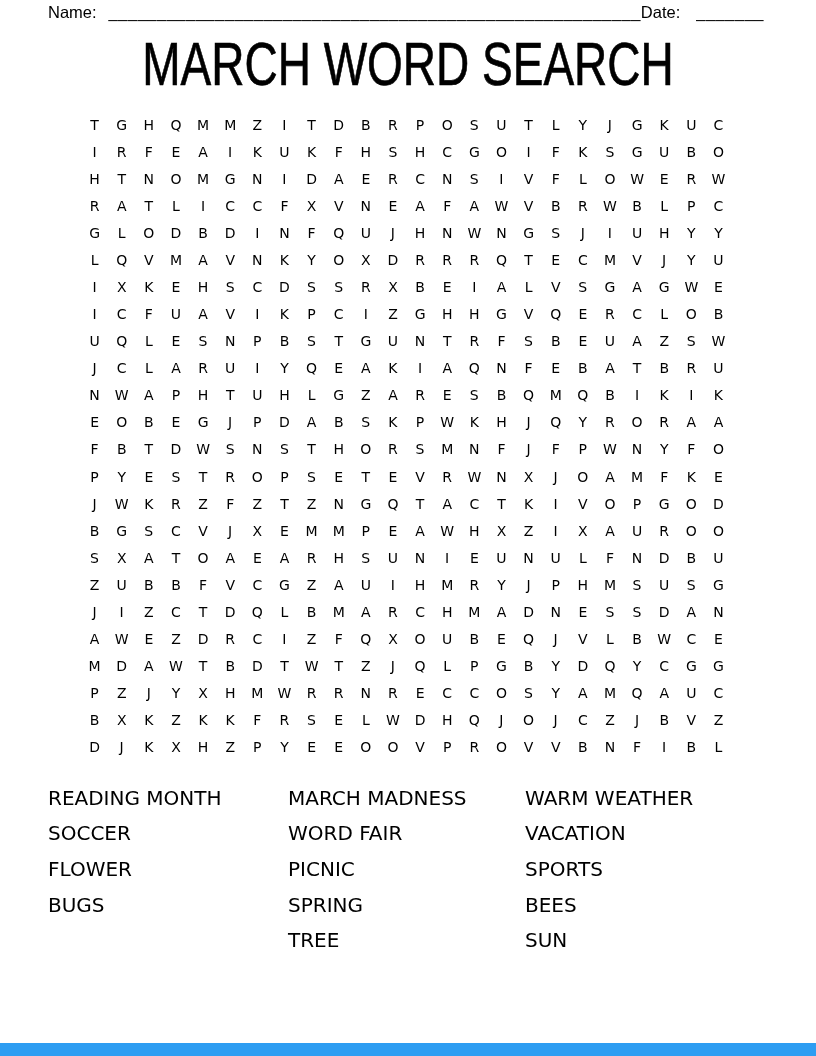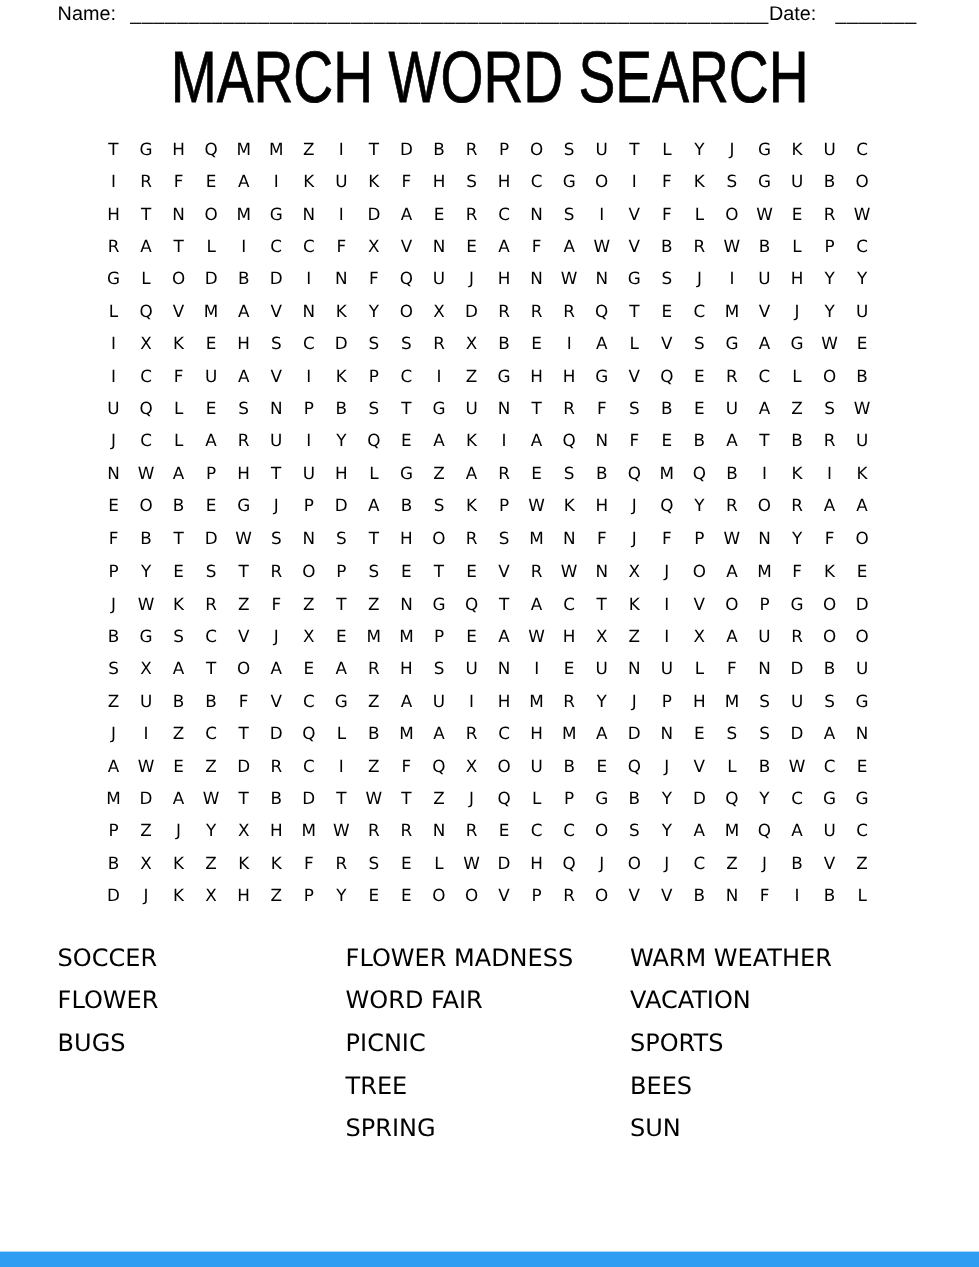--- a/index.html
+++ b/index.html
@@ -622,30 +622,31 @@
     <span class="cell">B</span>
     <span class="cell">N</span>
     <span class="cell">F</span>
     <span class="cell">I</span>
     <span class="cell">B</span>
     <span class="cell">L</span>
   </div>
 
 <div class="words">
     <div class="wcol wcol1">
+      <div class="witem">READING MONTH</div>
       <div class="witem">SOCCER</div>
       <div class="witem">FLOWER</div>
       <div class="witem">BUGS</div>
     </div>
     <div class="wcol wcol2">
-      <div class="witem">FLOWER MADNESS</div>
+      <div class="witem">MARCH MADNESS</div>
       <div class="witem">WORD FAIR</div>
       <div class="witem">PICNIC</div>
+      <div class="witem">SPRING</div>
       <div class="witem">TREE</div>
-      <div class="witem">SPRING</div>
     </div>
     <div class="wcol wcol3">
       <div class="witem">WARM WEATHER</div>
       <div class="witem">VACATION</div>
       <div class="witem">SPORTS</div>
       <div class="witem">BEES</div>
       <div class="witem">SUN</div>
     </div>
   </div>
 

